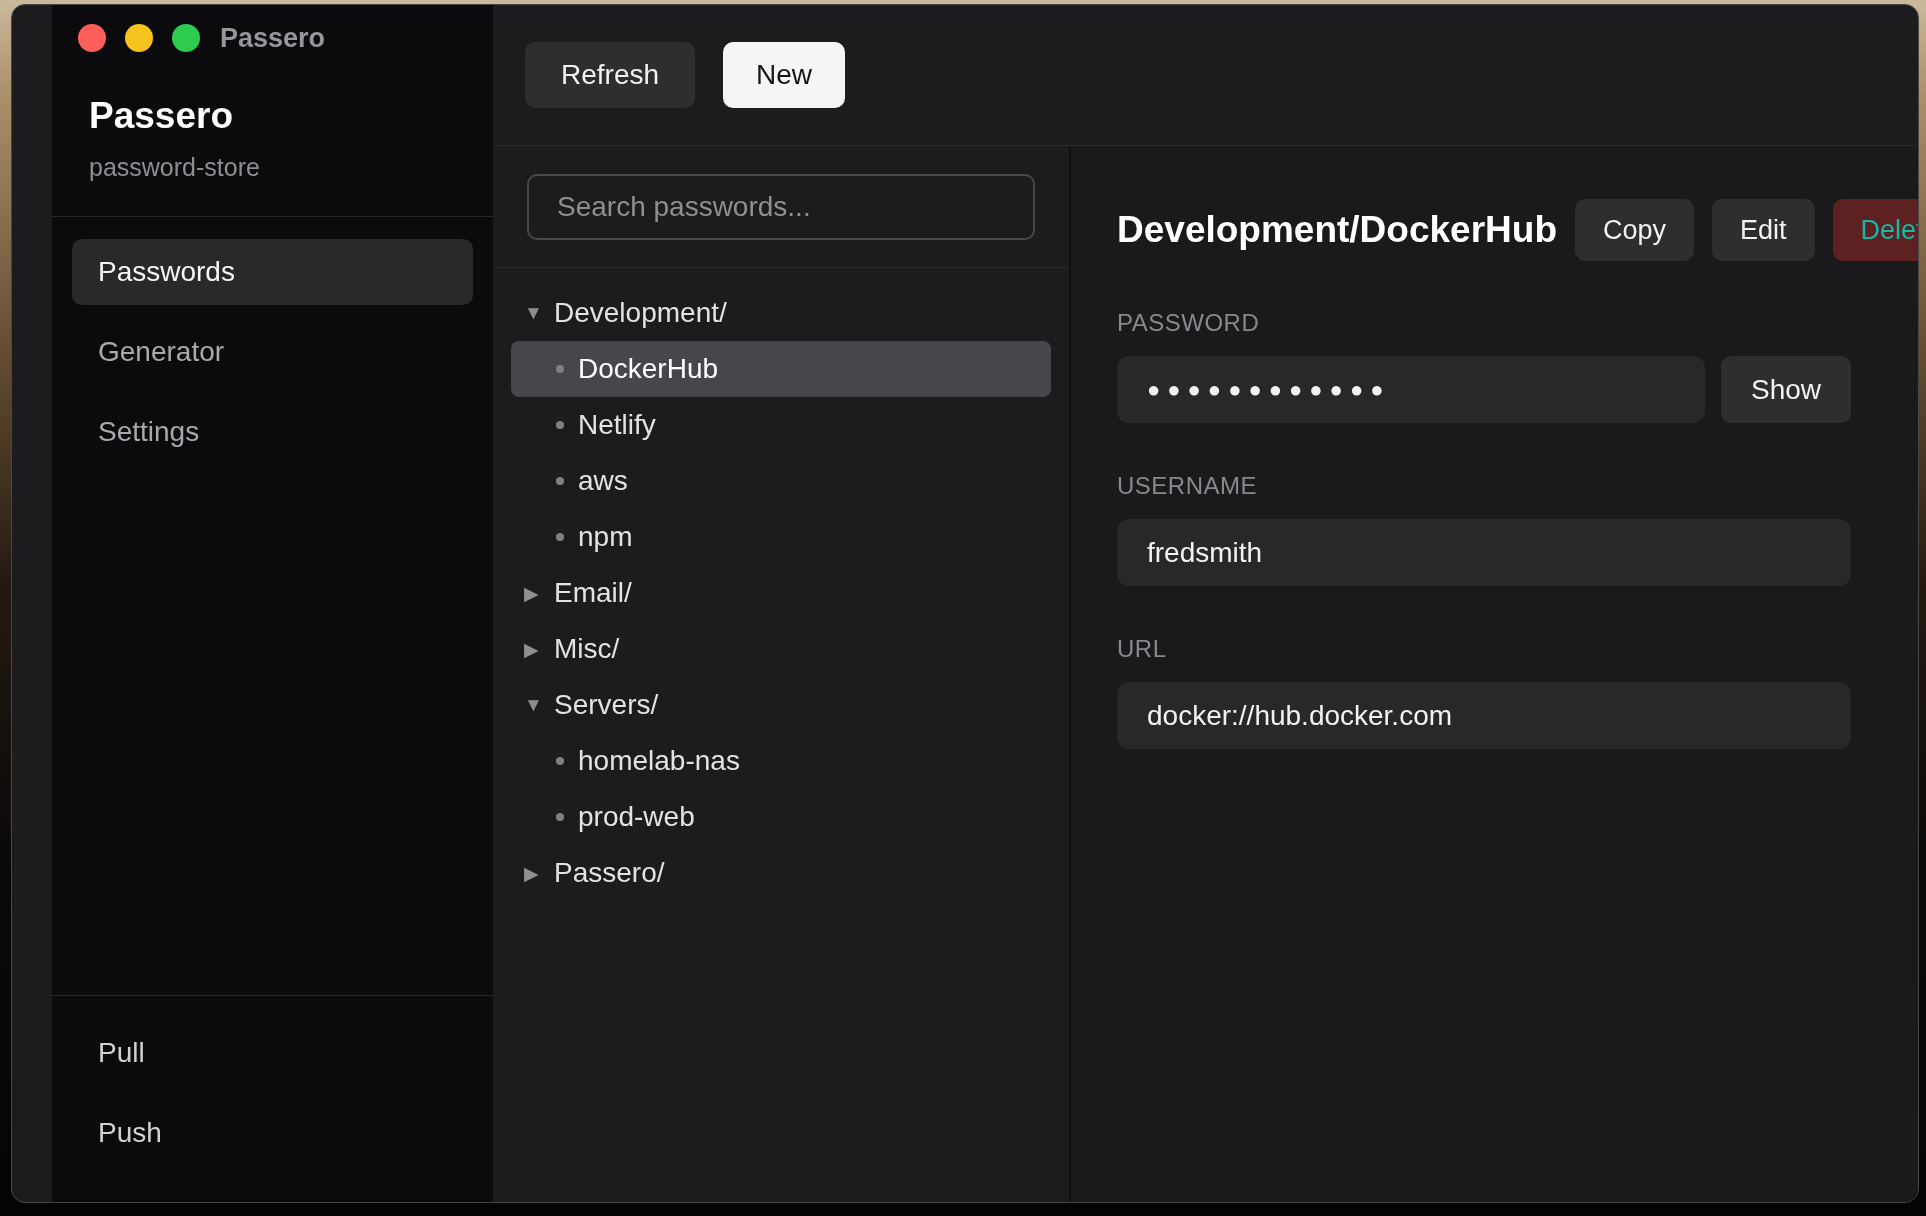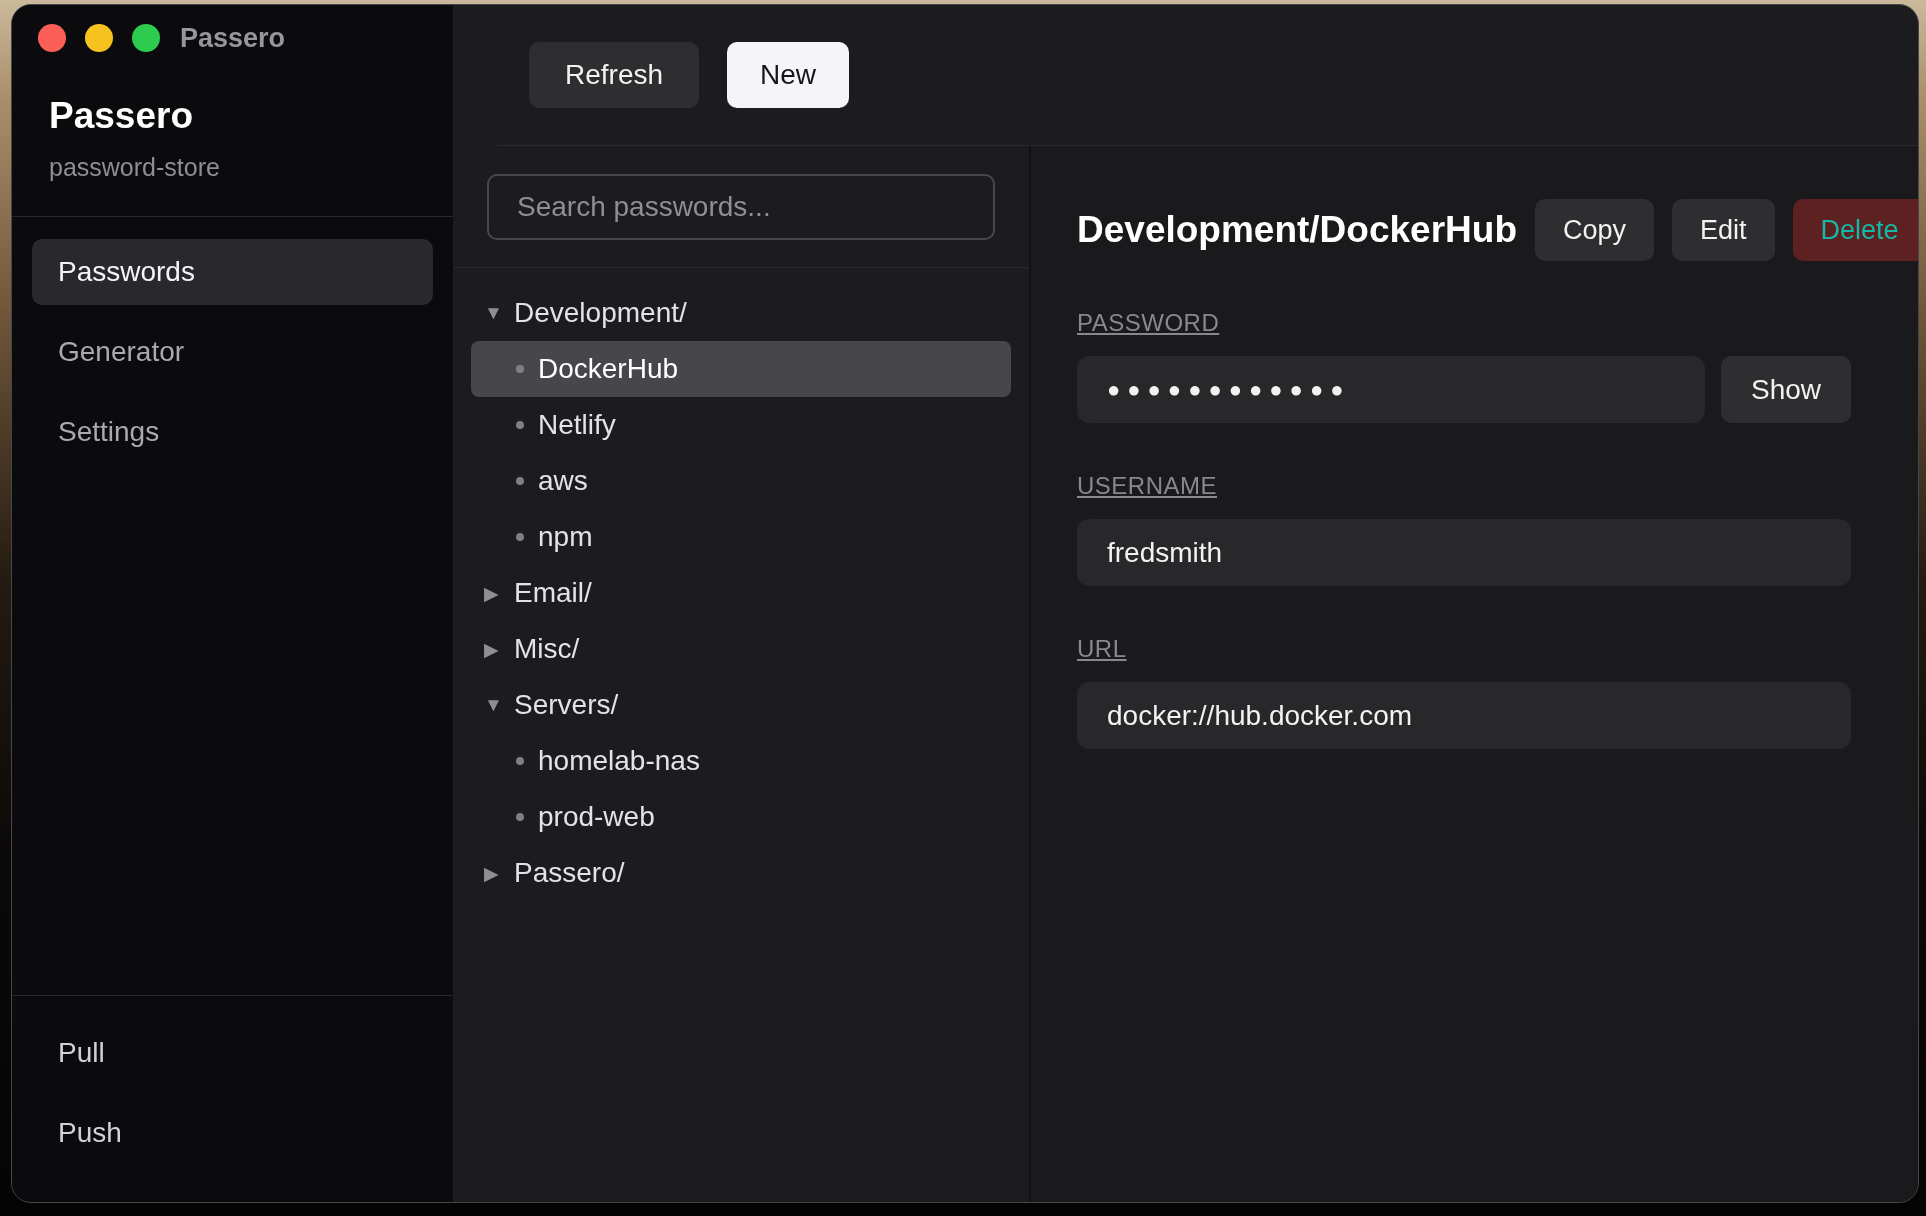--- a/index.html
+++ b/index.html
@@ -4,22 +4,22 @@
 <style>
   * { margin:0; padding:0; box-sizing:border-box; }
   html,body { width:1926px; height:1216px; overflow:hidden; }
   body {
     font-family:"Liberation Sans", sans-serif;
     background:linear-gradient(180deg,#cbb99c 0%,#a98f6a 8%,#6e5539 26%,#241a11 48%,#0b0908 70%,#050404 100%);
     position:relative;
   }
   .window {
     position:absolute; left:11px; top:4px; width:1908px; height:1199px;
-    background:#1c1c1e; border:1px solid #47474b; border-radius:20px;
-    overflow:hidden; display:flex;
+    background:#1c1c1e; border:1px solid #47474b; border-radius:14px;
+    overflow:hidden; display:flex;padding-left:40px;
   }
   
   .sidebar { width:441px; background:#0b0b0d; display:flex; flex-direction:column; flex-shrink:0; }
   .titlebar { height:66px; display:flex; align-items:center; padding:0 26px; position:relative; flex-shrink:0; }
   .traffic-lights { display:flex; gap:19px; }
   .tl { width:28px; height:28px; border-radius:50%; }
   .tl.red { background:#fc5f57; }
   .tl.yellow { background:#f6c21d; }
   .tl.green { background:#2ecc4e; }
   .titlebar-title { position:absolute; left:50%; transform:translateX(-50%); font-size:27px; font-weight:700; color:#96969b; }
@@ -27,21 +27,21 @@
   .app-name { font-size:37px; font-weight:700; color:#ffffff; margin-bottom:16px; }
   .app-subtitle { font-size:25px; color:#8e8e93; }
   .nav { padding:22px 20px; }
   .nav-item { height:66px; border-radius:10px; display:flex; align-items:center; padding:0 26px; font-size:28px; color:#a9a9ae; margin-bottom:14px; cursor:default; }
   .nav-item.selected { background:#29292c; color:#f5f5f7; }
   .sidebar-spacer { flex:1; }
   .sidebar-footer { border-top:1px solid #28282a; padding:26px 20px 20px; }
   .footer-item { height:62px; display:flex; align-items:center; padding:0 26px; font-size:28px; color:#d2d2d5; margin-bottom:18px; }
   
   .main { flex:1; display:flex; flex-direction:column; min-width:0; }
-  .toolbar { height:141px; flex-shrink:0; display:flex; align-items:center; gap:28px; padding:0 32px; border-bottom:1px solid #2a2a2c;margin-left:44px; }
+  .toolbar { height:141px; flex-shrink:0; display:flex; align-items:center; gap:28px; padding:0 32px; border-bottom:1px solid #2a2a2c; }
   .btn { border:none; border-radius:10px; font-family:inherit; font-size:28px; cursor:default; }
   .btn-dark { background:#2e2e31; color:#f2f2f3; }
   .btn-refresh { height:66px; padding:0 36px; }
   .btn-new { height:66px; padding:0 33px; background:#f5f5f7; color:#161618; }
   .content { flex:1; display:flex; min-height:0; }
   
   .list-panel { width:578px; flex-shrink:0; border-right:2px solid #111113; display:flex; flex-direction:column; }
   .search-area { padding:28px 34px 27px; border-bottom:1px solid #29292b; }
   .search-input { width:100%; height:66px; background:transparent; border:2px solid #48484c; border-radius:10px; padding:0 28px; font-family:inherit; font-size:28px; color:#f2f2f3; outline:none; }
   .search-input::placeholder { color:#8e8e93; }
@@ -54,21 +54,21 @@
   .tri.expanded::before { content:"▼"; }
   .tri.collapsed::before { content:"▶"; }
   .bullet { width:8px; height:8px; border-radius:50%; background:#808085; margin-right:14px; flex-shrink:0; }
   
   .detail-panel { flex:1; padding:53px 67px 0 46px; background:#1a1a1c; min-width:0; }
   .detail-header { display:flex; align-items:center; gap:18px; margin-bottom:48px; }
   .detail-title { font-size:37px; font-weight:700; color:#ffffff; margin-right:auto; white-space:nowrap; }
   .btn-hdr { height:62px; padding:0 28px; font-size:27px; }
   .btn-delete { background:#5c2120; color:#14b8a6; }
   .field-group { margin-bottom:49px; }
-  .field-label { font-size:24px; color:#88888d; letter-spacing:0.5px; margin-bottom:19px;text-decoration:underline; }
+  .field-label { font-size:24px; color:#88888d; letter-spacing:0.5px; margin-bottom:19px; }
   .field-row { display:flex; gap:16px; }
   .field-value { flex:1; min-width:0; height:67px; background:#28282b; border-radius:12px; display:flex; align-items:center; padding:0 30px; font-size:28px; color:#f2f2f3; white-space:nowrap; }
   .field-value.masked { font-size:22px; letter-spacing:7px; }
   .btn-show { height:67px; padding:0 30px; flex-shrink:0; }
 </style>
 </head>
 <body>
 
 <div class="window">
 

